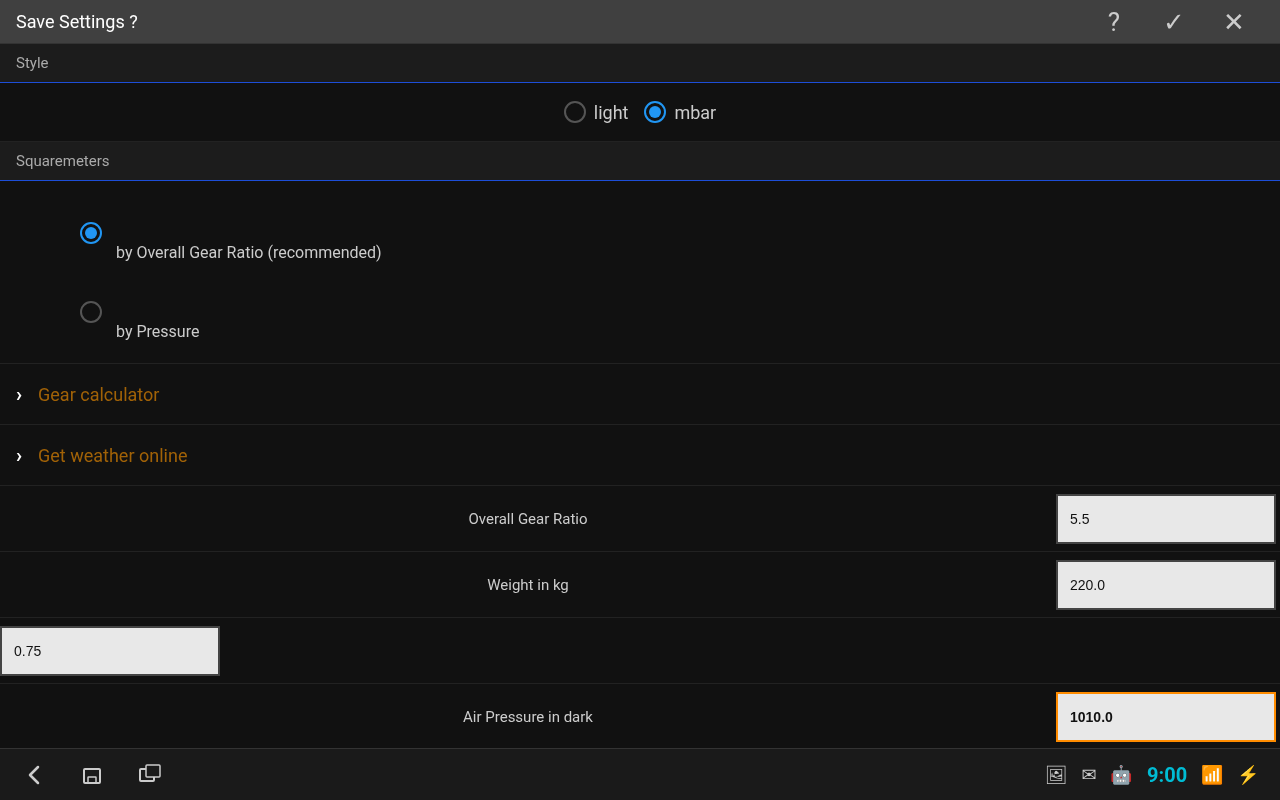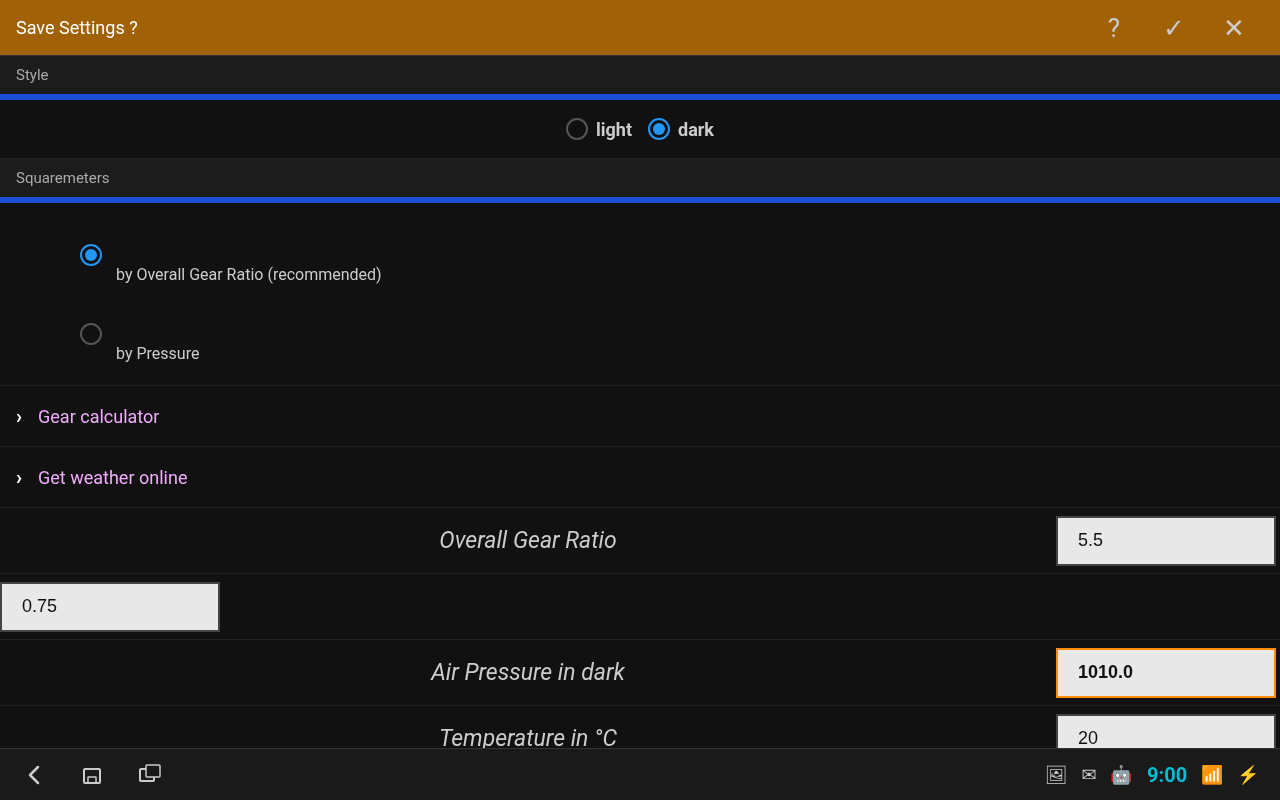--- a/index.html
+++ b/index.html
@@ -11,22 +11,22 @@
       font-family: 'Roboto', Arial, sans-serif;
       font-size: 16px;
       overflow: hidden;
     }
 
     
     .title-bar {
       display: flex;
       align-items: center;
       justify-content: space-between;
-      background: #a16207;
-      height: 56px;
+      background: #404040;
+      height: 44px;
       padding: 0 16px;
       border-bottom: 1px solid #333;
     }
     .title-bar-text {
       font-size: 18px;
       color: #fff;
     }
     .title-bar-actions {
       display: flex;
       gap: 0;
@@ -48,33 +48,32 @@
       overflow-y: auto;
       background: #111;
     }
 
     
     .section-label {
       background: #1c1c1c;
       padding: 10px 16px;
       font-size: 15px;
       color: #aaa;
-      border-bottom: 6px solid #1d4ed8;
+      border-bottom: 1px solid #1d4ed8;
     }
 
     
     .style-row {
       display: flex;
       align-items: center;
       justify-content: center;
       gap: 16px;
       padding: 18px 0;
       background: #111;
       border-bottom: 1px solid #222;
-      font-weight: bold;
     }
     .radio-option {
       display: flex;
       align-items: center;
       gap: 8px;
       cursor: pointer;
     }
     .radio-circle {
       width: 22px;
       height: 22px;
@@ -128,47 +127,46 @@
       border-bottom: 1px solid #222;
       cursor: pointer;
     }
     .chevron-icon {
       color: #fff;
       font-size: 20px;
       font-weight: bold;
     }
     .expand-label {
       font-size: 18px;
-      color: #f0abfc;
+      color: #a16207;
     }
 
     
     .input-row {
       display: flex;
       align-items: center;
       background: #111;
       border-bottom: 1px solid #222;
       min-height: 66px;
     }
     .input-row-label {
       flex: 1;
       padding: 0 40px;
-      font-size: 23px;
+      font-size: 15px;
       color: #ccc;
       text-align: center;
-      font-style: italic;
     }
     .input-field {
       width: 220px;
       height: 50px;
       background: #e8e8e8;
       color: #111;
-      font-size: 18px;
+      font-size: 14px;
       border: 2px solid #444;
-      padding: 0 20px;
+      padding: 0 12px;
       outline: none;
       margin-right: 4px;
     }
     .input-field.active {
       border: 2px solid #FF8C00;
       font-weight: bold;
     }
 
     
     .nav-bar {
@@ -226,21 +224,21 @@
 <div class="content">
 
   <div class="section-label">Style</div>
   <div class="style-row">
     <div class="radio-option">
       <div class="radio-circle"></div>
       <span class="radio-label">light</span>
     </div>
     <div class="radio-option">
       <div class="radio-circle selected"></div>
-      <span class="radio-label">dark</span>
+      <span class="radio-label">mbar</span>
     </div>
   </div>
 
   <div class="section-label">Squaremeters</div>
   <div class="calc-options">
     <div class="calc-option">
       <div class="radio-circle selected"></div>
       <span class="calc-label">by Overall Gear Ratio (recommended)</span>
     </div>
     <div class="calc-option">
@@ -255,20 +253,24 @@
   </div>
   <div class="expand-row">
     <span class="chevron-icon">›</span>
     <span class="expand-label">Get weather online</span>
   </div>
 
   <div id="input-rows-container">
       <div class="input-row">
         <span class="input-row-label">Overall Gear Ratio</span>
         <input type="text" class="input-field" value="5.5" style="">
+      </div>
+      <div class="input-row">
+        <span class="input-row-label">Weight in kg</span>
+        <input type="text" class="input-field" value="220.0" style="">
       </div>
       <div class="input-row">
         <input type="text" class="input-field" value="0.75" style="">
       </div>
       <div class="input-row">
         <span class="input-row-label">Air Pressure in dark</span>
         <input type="text" class="input-field active" value="1010.0" style="">
       </div>
       <div class="input-row">
         <span class="input-row-label">Temperature in °C</span>

